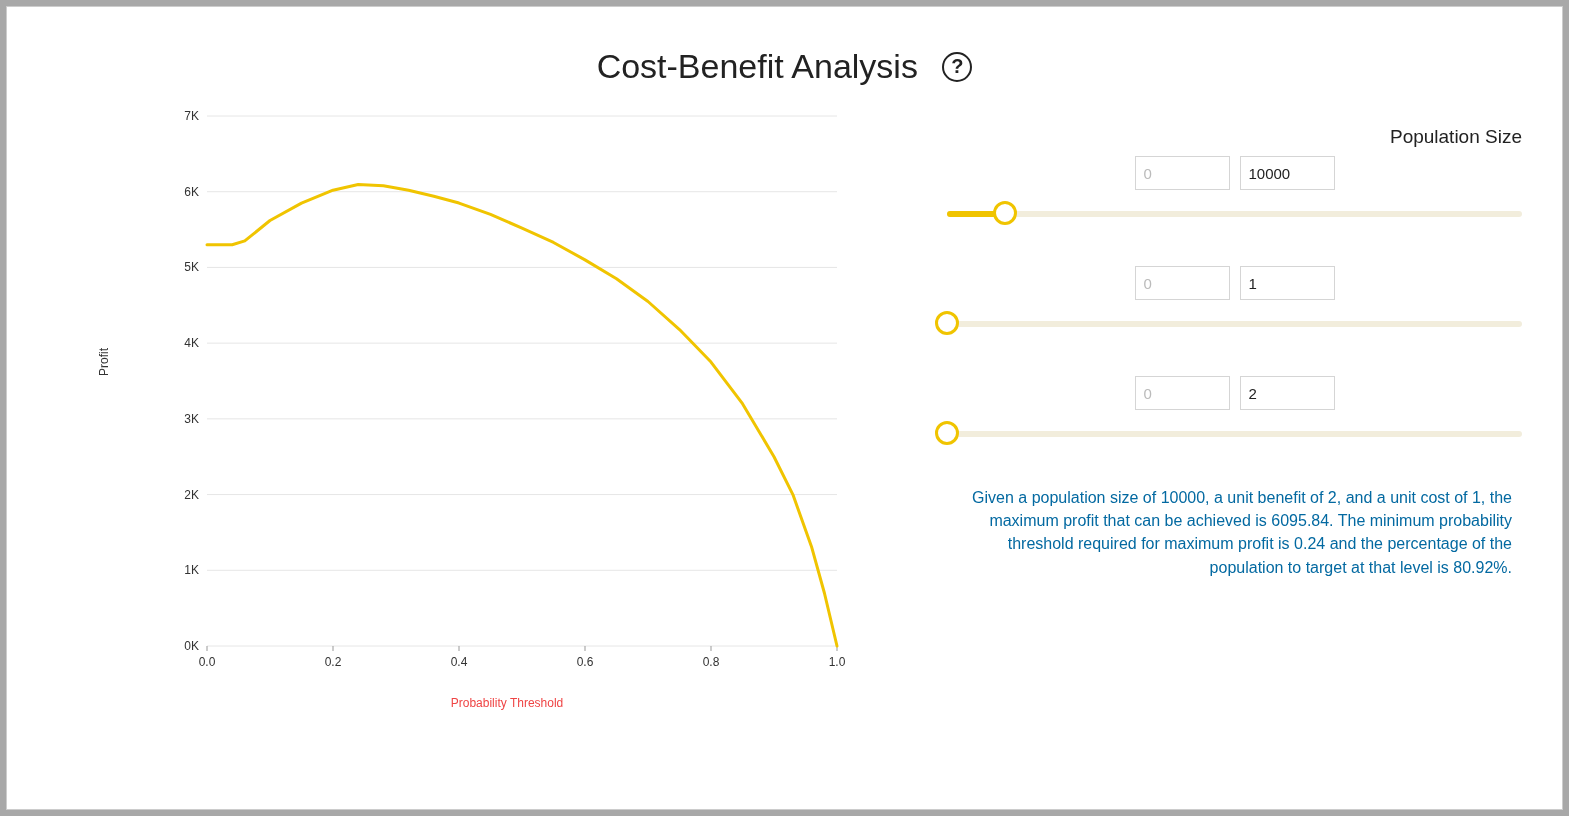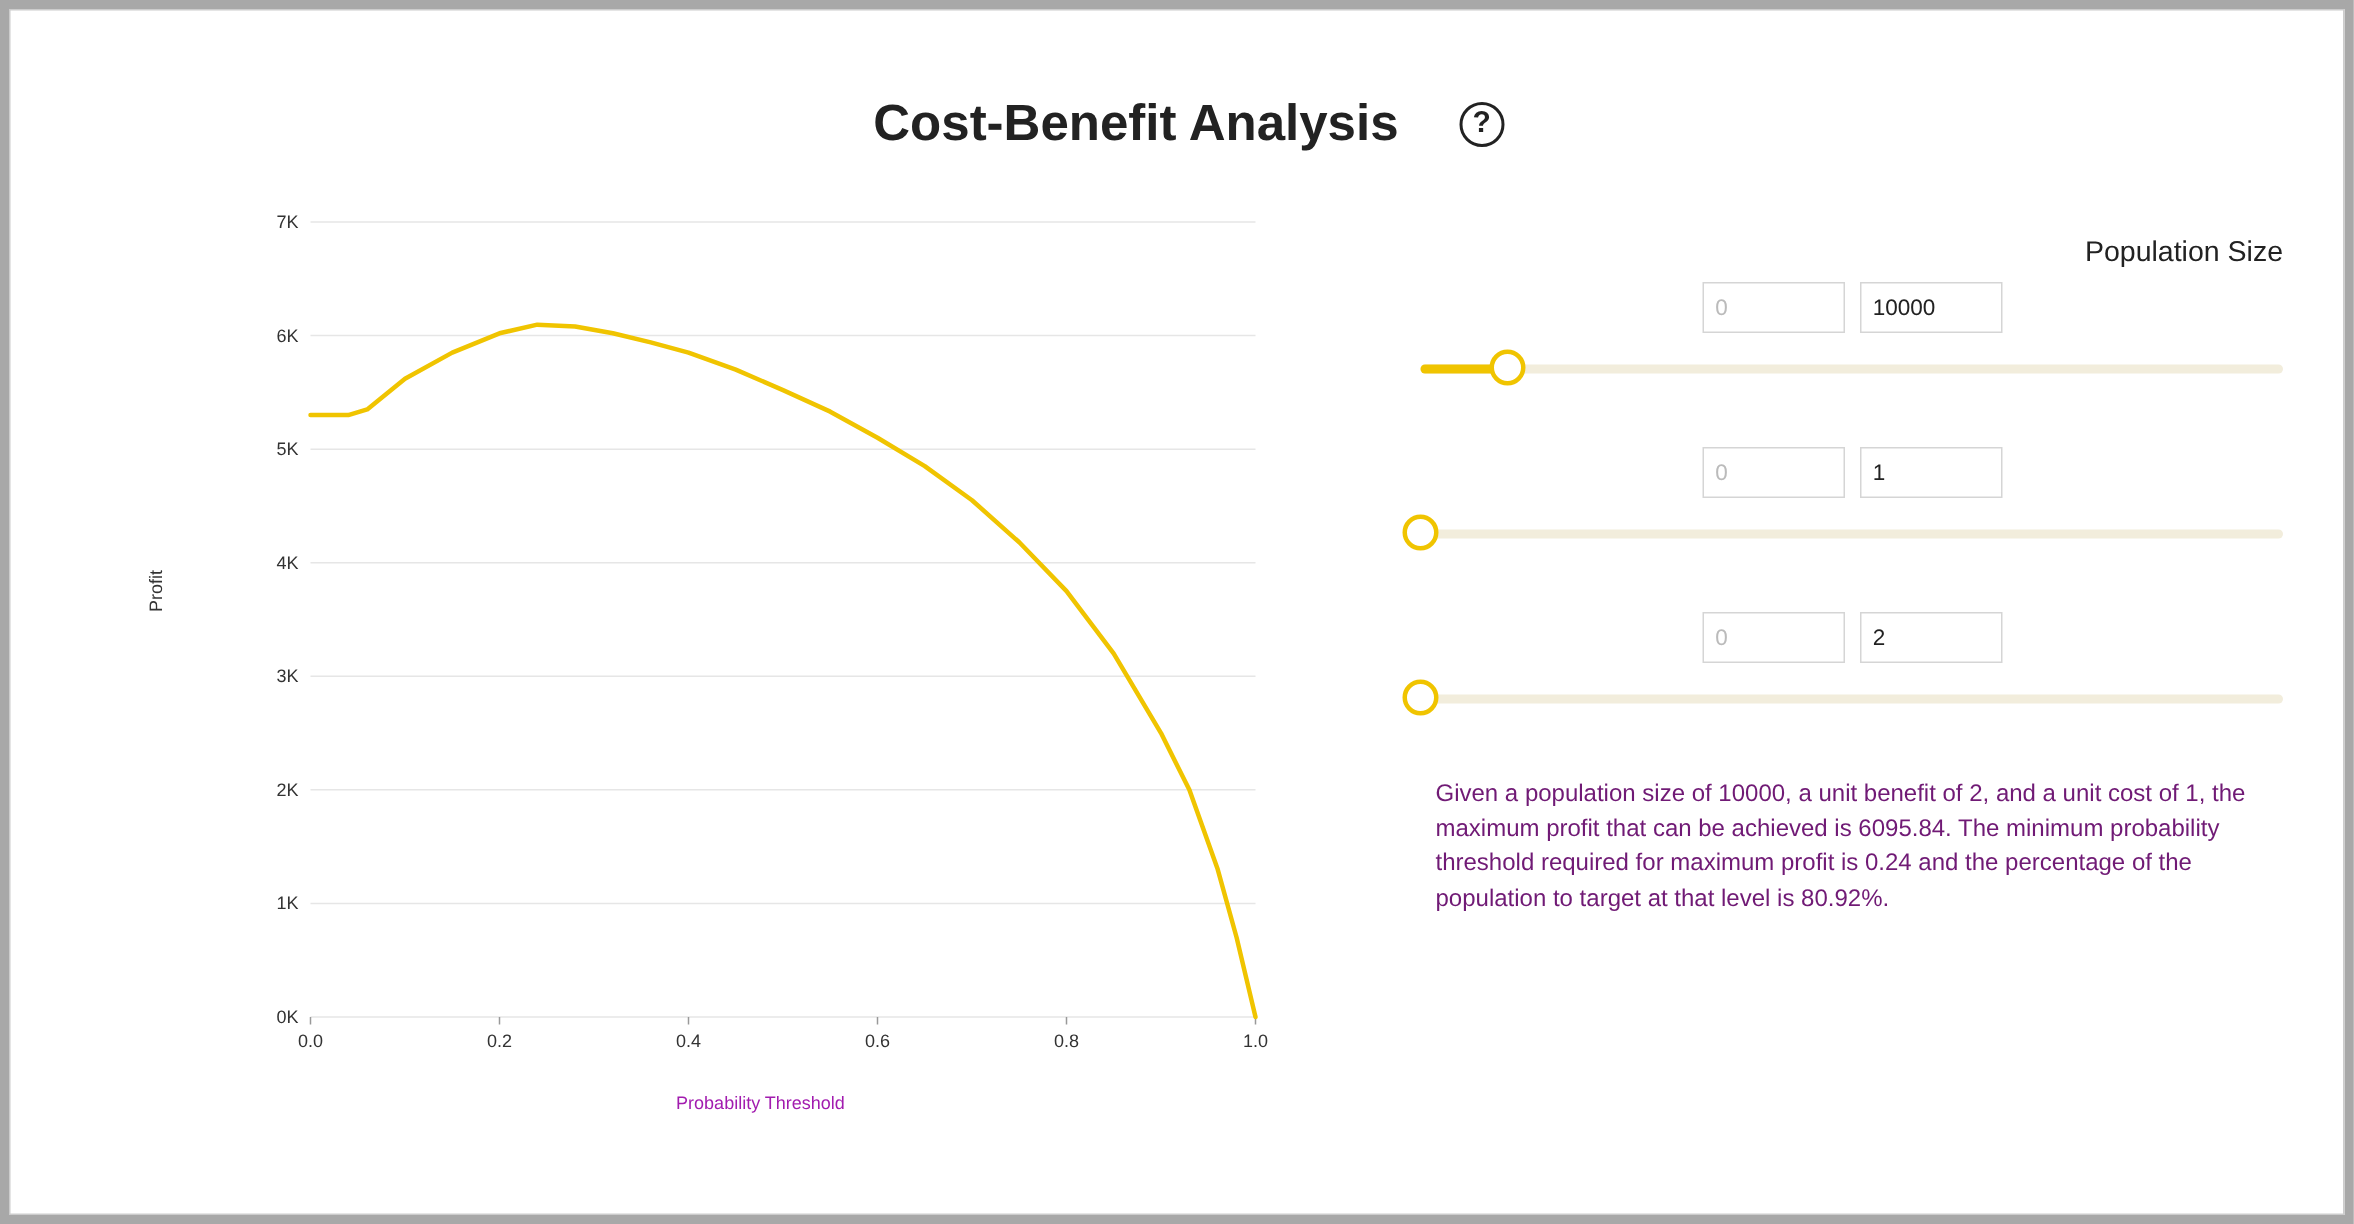--- a/index.html
+++ b/index.html
@@ -1,37 +1,37 @@
 <!DOCTYPE html>
 <html><head>
 <meta charset="utf-8">
 <style>
   * { box-sizing: border-box; }
   html, body { margin:0; padding:0; background:#a8a8a8; font-family:"Segoe UI",Arial,sans-serif; color:#222; }
   .frame { margin:6px; background:#fff; border:1px solid #ccc; height:804px; position:relative; }
   .title-row { text-align:center; padding-top:40px; }
-  .title-row h1 { display:inline-block; font-size:34px; font-weight:700; margin:16px; vertical-align:middle; }
+  .title-row h1 { display:inline-block; font-size:34px; font-weight:400; margin:0; vertical-align:middle; }
   .help-icon { display:inline-flex; align-items:center; justify-content:center; width:30px; height:30px; border:2px solid #222; border-radius:50%; font-size:20px; font-weight:700; margin-left:20px; vertical-align:middle; cursor:pointer; }
   .content { display:flex; padding:20px 40px 20px 80px; }
   .chart-col { flex:0 0 820px; position:relative; }
   .controls-col { flex:1; padding-left:40px; padding-top:20px; }
   .control-group { margin-bottom:40px; }
   .control-label { text-align:right; font-size:19px; color:#222; margin-bottom:8px; }
   .inputs-row { display:flex; justify-content:center; gap:10px; margin-bottom:12px; }
   .inputs-row input { width:95px; height:34px; border:1px solid #d5d5d5; padding:4px 8px; font-size:15px; color:#222; }
   .inputs-row input::placeholder { color:#bbb; }
   .slider-wrap { position:relative; height:24px; }
   .slider-track { position:absolute; left:0; right:0; top:9px; height:6px; background:#f2eddc; border-radius:3px; }
   .slider-fill { position:absolute; left:0; top:9px; height:6px; background:#f0c400; border-radius:3px; }
   .slider-handle { position:absolute; top:-1px; width:24px; height:24px; border:3px solid #f0c400; background:#fff; border-radius:50%; cursor:pointer; }
-  .explain { font-size:16px; line-height:1.45; text-align:left; color:#701a75; padding:0 10px; margin-top:16px; }
+  .explain { font-size:16px; line-height:1.45; text-align:right; color:#0369a1; padding:0 10px; margin-top:16px; }
   
   .chart { position:relative; width:760px; height:600px; margin-left:40px; }
   .y-label { position:absolute; left:-30px; top:50%; transform:rotate(-90deg) translateX(30px); transform-origin:left top; font-size:12px; color:#333; }
-  .x-label { position:absolute; bottom:-4px; left:0; right:0; text-align:center; font-size:12px; color:#a21caf; }
+  .x-label { position:absolute; bottom:-4px; left:0; right:0; text-align:center; font-size:12px; color:#ef4444; }
   svg.plot { position:absolute; left:40px; top:0; }
 </style>
 </head>
 <body>
 
 <div class="frame">
   <div class="title-row">
     <h1>Cost-Benefit Analysis</h1>
     <span class="help-icon">?</span>
   </div>

